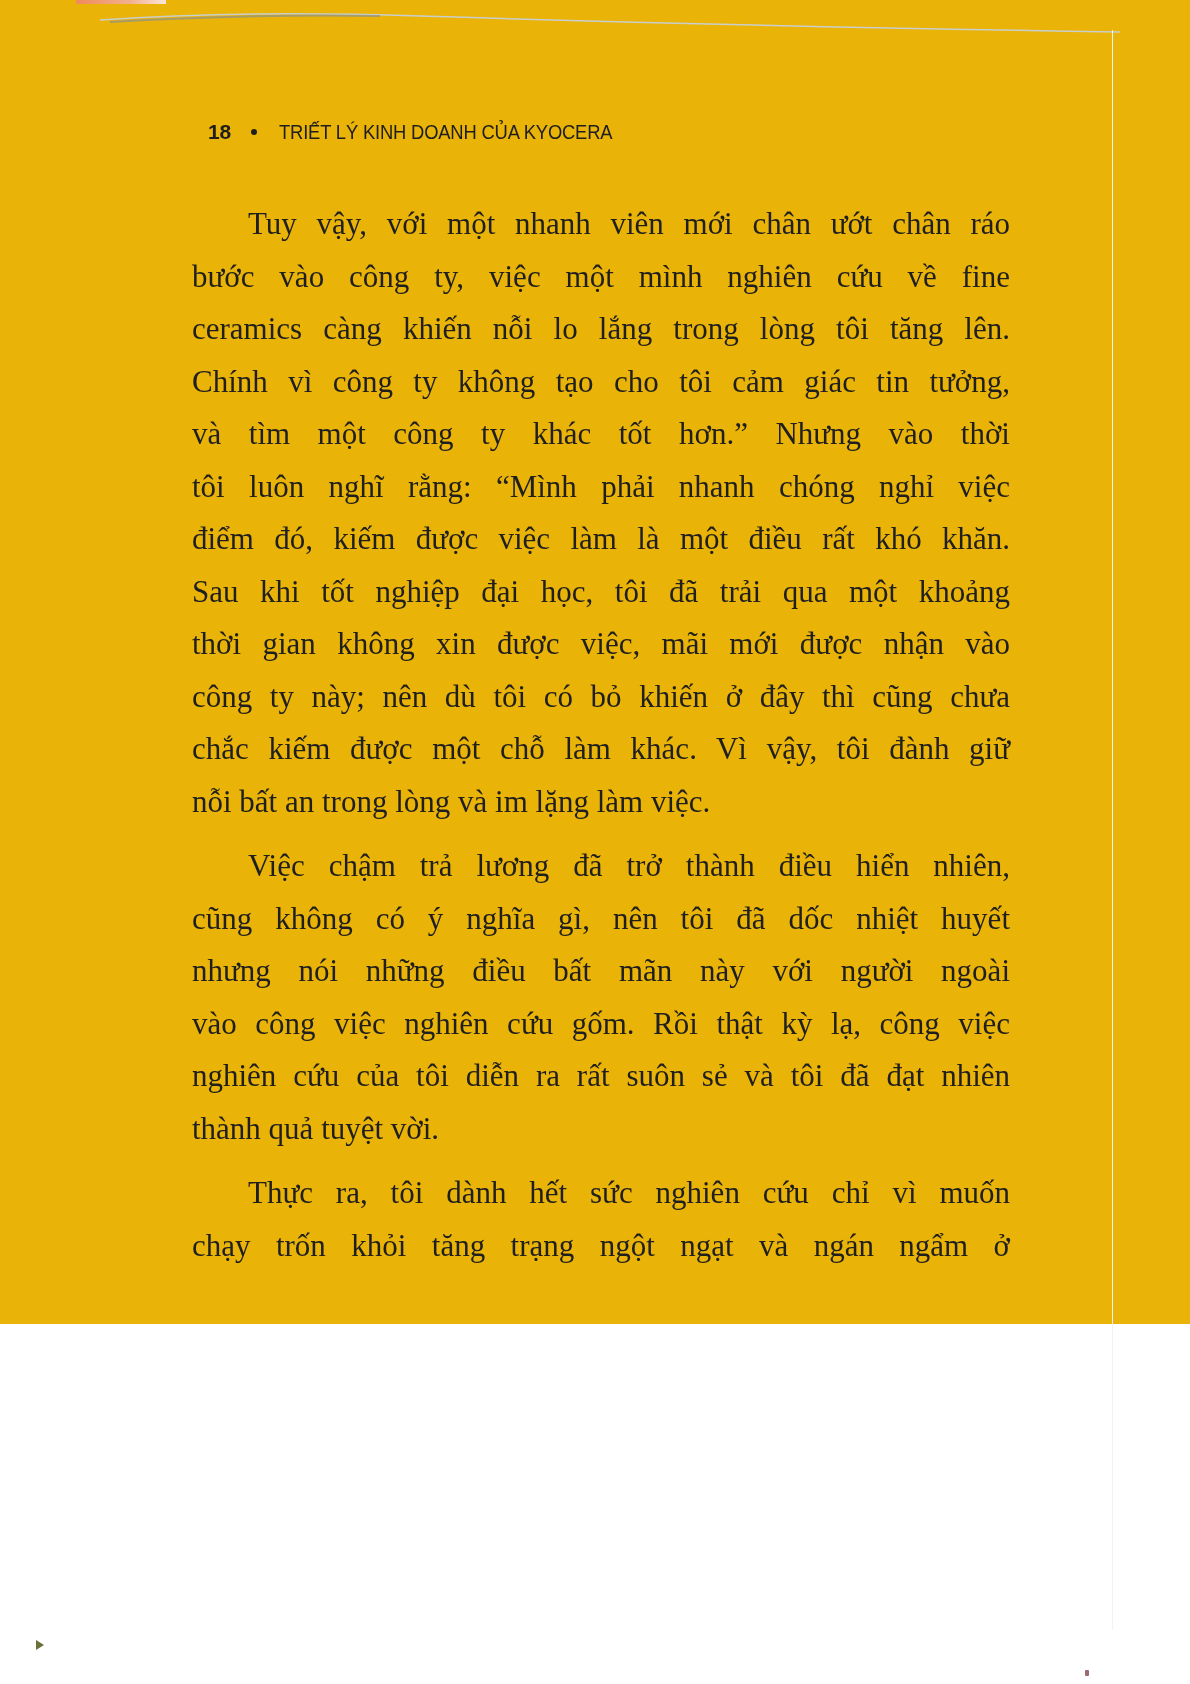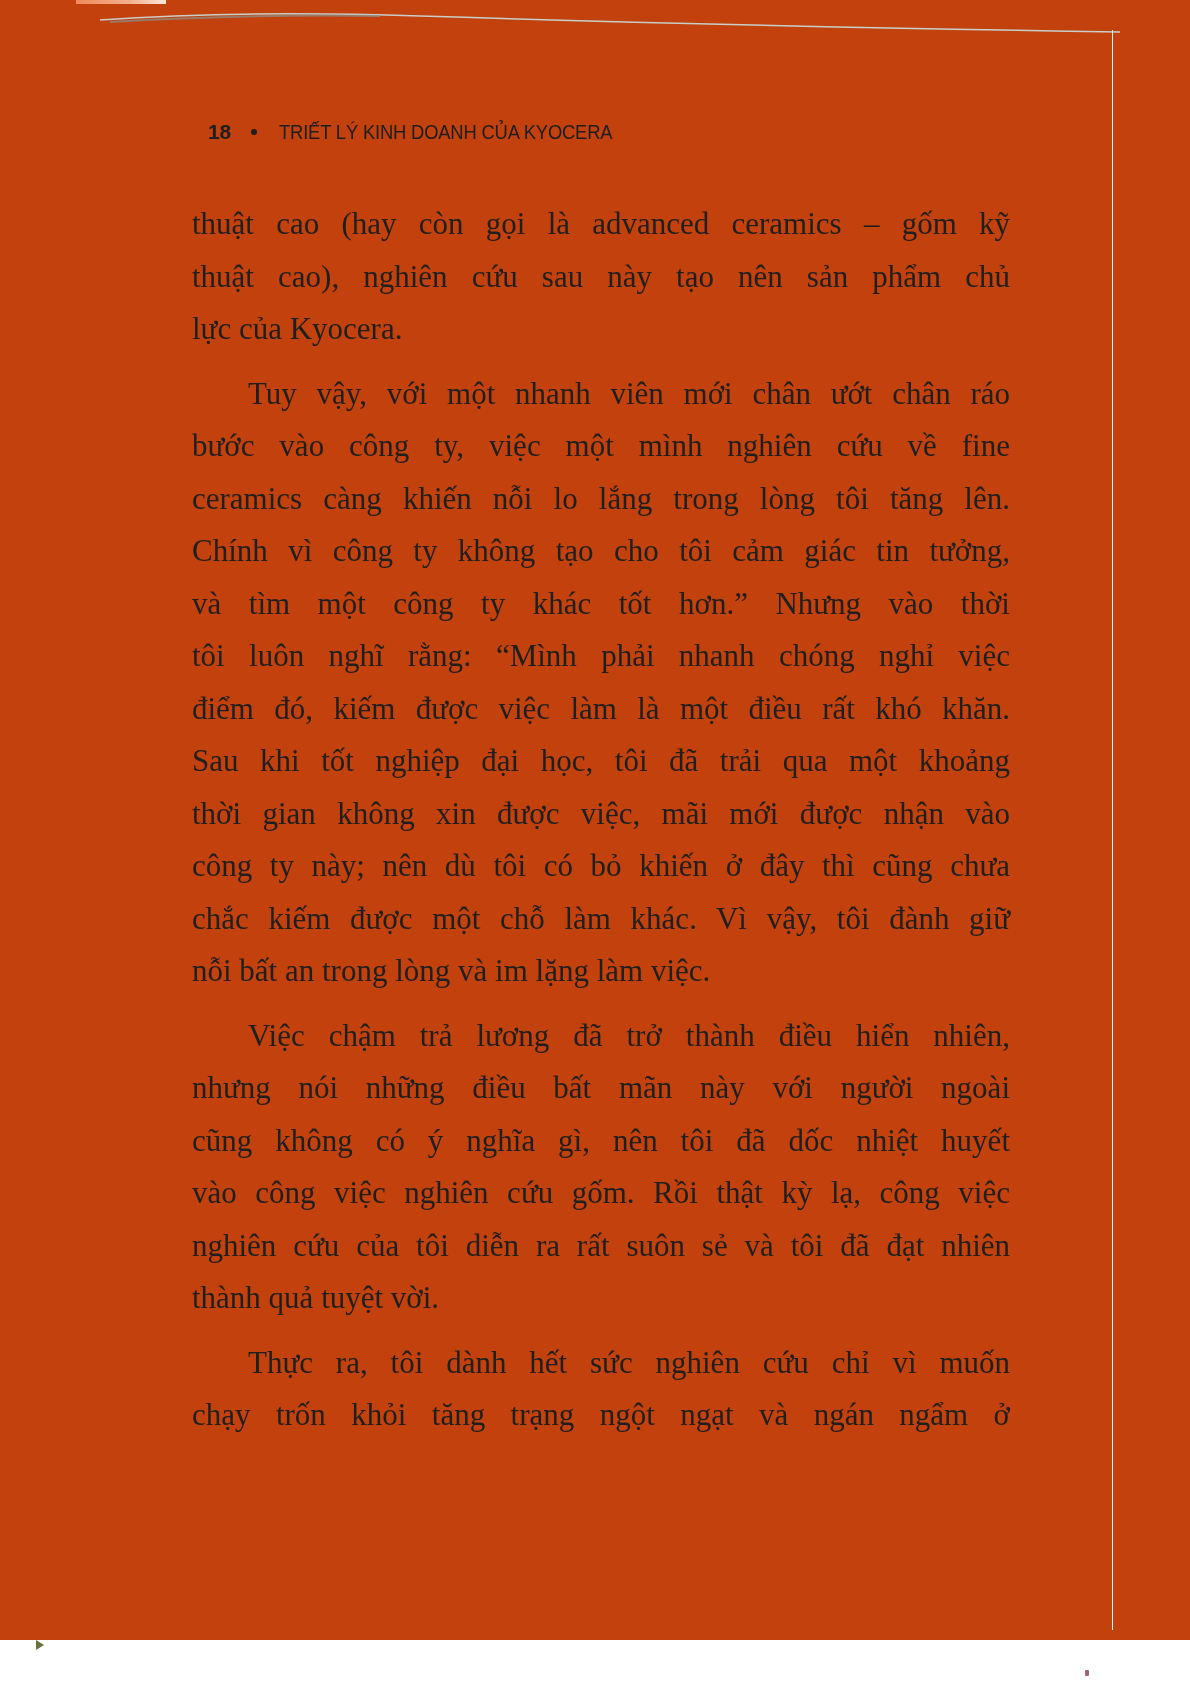--- a/index.html
+++ b/index.html
@@ -10,22 +10,22 @@
     body {
       width: 1190px;
       height: 1684px;
       position: relative;
       overflow: hidden;
     }
     .page {
       position: absolute;
       left: 0; top: 0;
       width: 1190px;
-      height: 1640px;
-      background: #c2410c;
+      height: 1324px;
+      background: #eab308;
     }
     .top-edge-orange {
       position: absolute;
       left: 76px; top: 0;
       width: 90px; height: 4px;
       background: linear-gradient(90deg, #f08a5a 0%, #f3b08e 60%, #fbe6d9 100%);
     }
     .top-edge-curve {
       position: absolute;
       left: 40px; top: 8px;
@@ -120,45 +120,40 @@
   <div class="right-edge"></div>
 
   <div class="running-header">
     <span class="page-number">18</span>
     <span class="header-bullet"></span>
     <span class="header-title">TRIẾT LÝ KINH DOANH CỦA KYOCERA</span>
   </div>
 
   <div class="body-text">
 
-    <div class="paragraph">
-      <span class="line">thuật cao (hay còn gọi là advanced ceramics – gốm kỹ</span>
-      <span class="line">thuật cao), nghiên cứu sau này tạo nên sản phẩm chủ</span>
-      <span class="line last">lực của Kyocera.</span>
-    </div>
 
     <div class="paragraph">
       <span class="line indent">Tuy vậy, với một nhanh viên mới chân ướt chân ráo</span>
       <span class="line">bước vào công ty, việc một mình nghiên cứu về fine</span>
       <span class="line">ceramics càng khiến nỗi lo lắng trong lòng tôi tăng lên.</span>
       <span class="line">Chính vì công ty không tạo cho tôi cảm giác tin tưởng,</span>
       <span class="line">và tìm một công ty khác tốt hơn.” Nhưng vào thời</span>
       <span class="line">tôi luôn nghĩ rằng: “Mình phải nhanh chóng nghỉ việc</span>
       <span class="line">điểm đó, kiếm được việc làm là một điều rất khó khăn.</span>
       <span class="line">Sau khi tốt nghiệp đại học, tôi đã trải qua một khoảng</span>
       <span class="line">thời gian không xin được việc, mãi mới được nhận vào</span>
       <span class="line">công ty này; nên dù tôi có bỏ khiến ở đây thì cũng chưa</span>
       <span class="line">chắc kiếm được một chỗ làm khác. Vì vậy, tôi đành giữ</span>
       <span class="line last">nỗi bất an trong lòng và im lặng làm việc.</span>
     </div>
 
     <div class="paragraph">
       <span class="line indent">Việc chậm trả lương đã trở thành điều hiển nhiên,</span>
+      <span class="line">cũng không có ý nghĩa gì, nên tôi đã dốc nhiệt huyết</span>
       <span class="line">nhưng nói những điều bất mãn này với người ngoài</span>
-      <span class="line">cũng không có ý nghĩa gì, nên tôi đã dốc nhiệt huyết</span>
       <span class="line">vào công việc nghiên cứu gốm. Rồi thật kỳ lạ, công việc</span>
       <span class="line">nghiên cứu của tôi diễn ra rất suôn sẻ và tôi đã đạt nhiên</span>
       <span class="line last">thành quả tuyệt vời.</span>
     </div>
 
     <div class="paragraph">
       <span class="line indent">Thực ra, tôi dành hết sức nghiên cứu chỉ vì muốn</span>
       <span class="line">chạy trốn khỏi tăng trạng ngột ngạt và ngán ngẩm ở</span>
     </div>
   </div>

